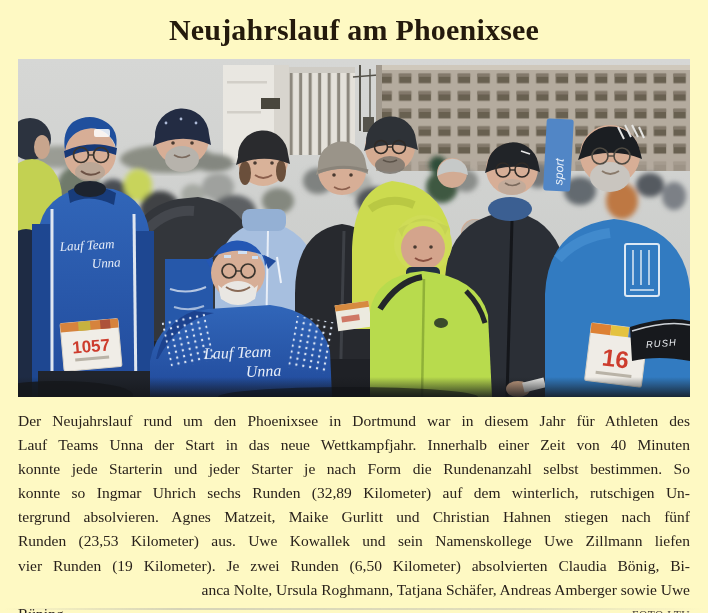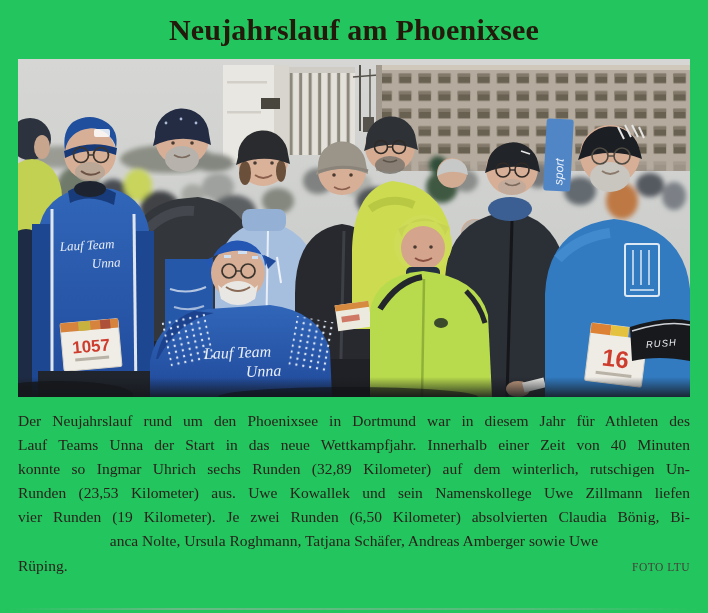--- a/index.html
+++ b/index.html
@@ -1,25 +1,25 @@
 <!DOCTYPE html>
 <html><head>
 <meta charset="utf-8">
 <style>
   html,body{margin:0;padding:0;background:#ffffff;}
-  .page{position:relative;width:708px;height:613px;background:#22c55e;overflow:hidden;
+  .page{position:relative;width:708px;height:613px;background:#fef9c3;overflow:hidden;
         font-family:"Liberation Serif", serif;}
   .headline{position:absolute;top:13px;left:0;width:708px;margin:0;text-align:center;
             font-size:30px;font-weight:700;color:#241a0c;letter-spacing:0.2px;}
   .photo{position:absolute;left:18px;top:59px;width:672px;height:338px;margin:0;overflow:hidden;}
   .photo svg{display:block;width:672px;height:338px;filter:blur(0.35px) saturate(0.96);}
   .body-text{position:absolute;left:18px;top:409px;width:672px;font-size:15.5px;
              line-height:24.1px;color:#29221c;}
   .bline{text-align:justify;text-align-last:justify;height:24.1px;overflow:hidden;}
-  .lline{text-align:center;height:24.1px;overflow:hidden;}
+  .lline{text-align:right;height:24.1px;overflow:hidden;}
   .lastrow{display:flex;justify-content:space-between;align-items:baseline;height:24.1px;}
   .credit{font-size:11.5px;letter-spacing:0.5px;color:#474038;}
   .page-edge{position:absolute;left:4px;right:4px;bottom:3px;height:2px;
              background:linear-gradient(90deg,rgba(175,175,172,0) 0%,rgba(175,175,172,.5) 25%,
              rgba(175,175,172,.35) 75%,rgba(175,175,172,0) 100%);filter:blur(.6px);}
 </style>
 </head>
 <body>
 
 <div class="page">
@@ -320,21 +320,23 @@
 
     <rect x="0" y="318" width="672" height="20" fill="url(#botF)"></rect>
     <ellipse cx="40" cy="336" rx="75" ry="14" fill="#15171b" opacity="0.85"></ellipse>
     <ellipse cx="330" cy="338" rx="130" ry="10" fill="#101216" opacity="0.6"></ellipse>
   </svg>
   </figure>
 
   <div class="body-text">
     <div class="bline">Der Neujahrslauf rund um den Phoenixsee in Dortmund war in diesem Jahr für Athleten des</div>
     <div class="bline">Lauf Teams Unna der Start in das neue Wettkampfjahr. Innerhalb einer Zeit von 40 Minuten</div>
+    <div class="bline">konnte jede Starterin und jeder Starter je nach Form die Rundenanzahl selbst bestimmen. So</div>
     <div class="bline">konnte so Ingmar Uhrich sechs Runden (32,89 Kilometer) auf dem winterlich, rutschigen Un-</div>
+    <div class="bline">tergrund absolvieren. Agnes Matzeit, Maike Gurlitt und Christian Hahnen stiegen nach fünf</div>
     <div class="bline">Runden (23,53 Kilometer) aus. Uwe Kowallek und sein Namenskollege Uwe Zillmann liefen</div>
     <div class="bline">vier Runden (19 Kilometer). Je zwei Runden (6,50 Kilometer) absolvierten Claudia Bönig, Bi-</div>
     <div class="lline">anca Nolte, Ursula Roghmann, Tatjana Schäfer, Andreas Amberger sowie Uwe</div>
     <div class="lastrow">
       <span>Rüping.</span>
       <span class="credit">FOTO LTU</span>
     </div>
   </div>
 
   <div class="page-edge"></div>

